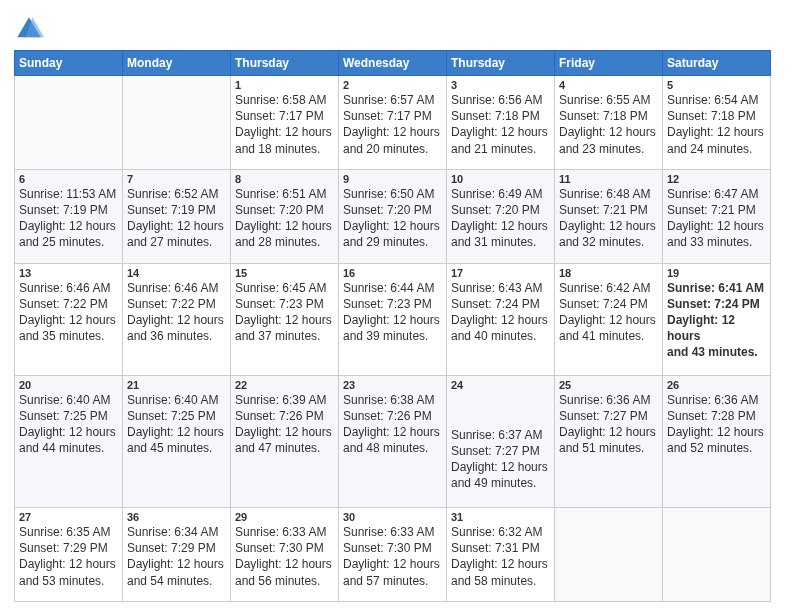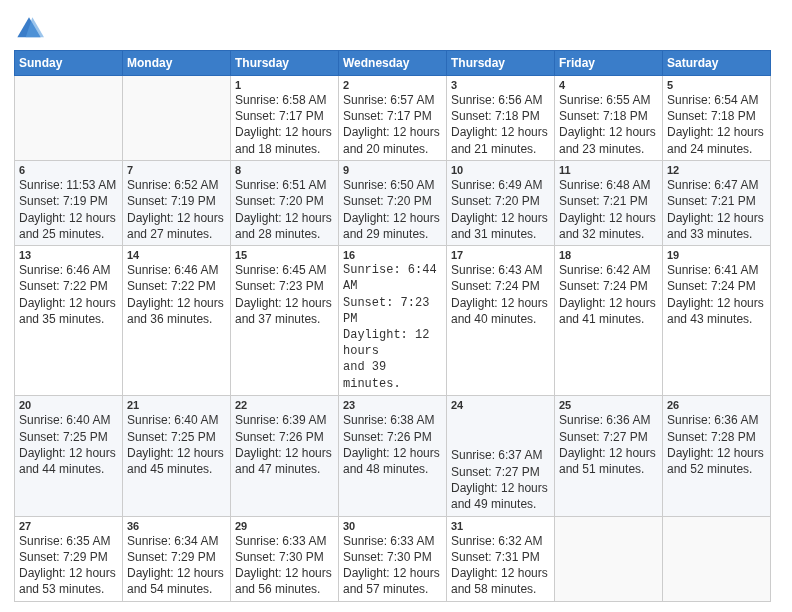--- a/index.html
+++ b/index.html
@@ -245,42 +245,42 @@
           </td>
           <td>
             <span class="day-num">15</span>
             <div class="day-info" style="white-space: pre-line;">Sunrise: 6:45 AM
 Sunset: 7:23 PM
 Daylight: 12 hours
 and 37 minutes.</div>
           </td>
           <td>
             <span class="day-num">16</span>
-            <div class="day-info" style="white-space: pre-line; font-family: Liberation Mono, monospace;">Sunrise: 6:44 AM
+            <div class="day-info" style="white-space: pre-line;">Sunrise: 6:44 AM
 Sunset: 7:23 PM
 Daylight: 12 hours
 and 39 minutes.</div>
           </td>
           <td>
             <span class="day-num">17</span>
             <div class="day-info" style="white-space: pre-line;">Sunrise: 6:43 AM
 Sunset: 7:24 PM
 Daylight: 12 hours
 and 40 minutes.</div>
           </td>
           <td>
             <span class="day-num">18</span>
             <div class="day-info" style="white-space: pre-line;">Sunrise: 6:42 AM
 Sunset: 7:24 PM
 Daylight: 12 hours
 and 41 minutes.</div>
           </td>
           <td>
             <span class="day-num">19</span>
-            <div class="day-info" style="white-space: pre-line;">Sunrise: 6:41 AM
+            <div class="day-info" style="white-space: pre-line; font-weight: bold;">Sunrise: 6:41 AM
 Sunset: 7:24 PM
 Daylight: 12 hours
 and 43 minutes.</div>
           </td>
         </tr>
         <tr>
           <td>
             <span class="day-num">20</span>
             <div class="day-info" style="white-space: pre-line;">Sunrise: 6:40 AM
 Sunset: 7:25 PM

